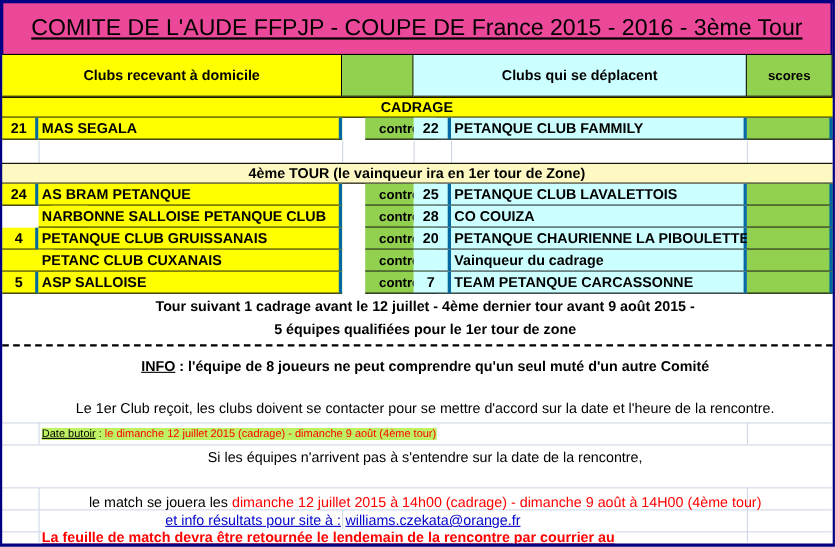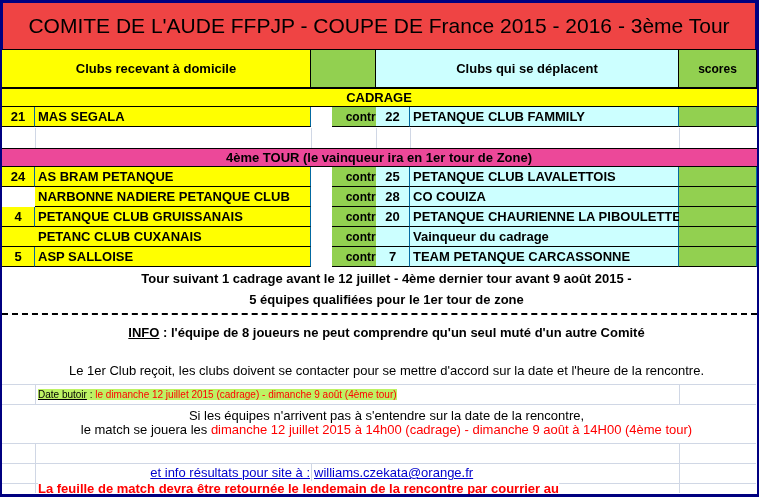--- a/index.html
+++ b/index.html
@@ -1,25 +1,25 @@
 <!DOCTYPE html>
 <html><head>
 <meta charset="utf-8">
 <style>
   * { box-sizing: border-box; margin: 0; padding: 0; }
   body { width: 759px; height: 497px; background: #ffffff; font-family: "Liberation Sans", sans-serif; position: relative; overflow: hidden; }
   .sheet { position: absolute; left: 0; top: 0; width: 759px; height: 497px; }
   .abs { position: absolute; }
-  .title-bar { left: 1px; top: 1px; width: 756px; height: 49px; background: #ef4444; border: 2px solid #000080; border-bottom: 1px solid #000; display: flex; align-items: center; justify-content: center; font-size: 21px; color: #000; }
+  .title-bar { left: 1px; top: 1px; width: 756px; height: 49px; background: #ec4899; border: 2px solid #000080; border-bottom: 1px solid #000; display: flex; align-items: center; justify-content: center; font-size: 21px; color: #000; text-decoration: underline; }
   .hdr { top: 50px; height: 38px; display: flex; align-items: center; justify-content: center; font-weight: bold; font-size: 13px; border-bottom: 1px solid #000; border-right: 1px solid #000; }
   .yellow { background: #ffff00; }
   .green { background: #92d050; }
   .cyan { background: #ccffff; }
   .sect { left: 1px; width: 756px; height: 19px; display: flex; align-items: center; justify-content: center; font-weight: bold; font-size: 13px; border-top: 1px solid #000; border-bottom: 1px solid #000; }
-  .cell { height: 20px; display: flex; align-items: center; font-weight: bold; font-size: 13px; border-right: 1px solid #0369a1; border-bottom: 1px solid #000; }
+  .cell { height: 20px; display: flex; align-items: center; font-weight: bold; font-size: 13px; border-right: 3px solid #0369a1; border-bottom: 1px solid #000; }
   .num { justify-content: center; }
   .nm { padding-left: 3px; white-space: nowrap; }
   .contre { justify-content: center; font-size: 12px; margin-left: 21px; }
   .txt { left: 2px; width: 754px; text-align: center; font-size: 13px; white-space: nowrap; padding-left: 15px; }
   .b { font-weight: bold; }
   .red { color: #ff0000; }
   .u { text-decoration: underline; }
   .link { color: #0000cc; text-decoration: underline; }
   .grid-h { left: 2px; width: 754px; height: 0; border-top: 1px solid #d0d7e5; }
   .grid-v { width: 0; border-left: 1px solid #d0d7e5; }
@@ -50,34 +50,34 @@
   </div>
 
   <div class="abs" style="left:2px;top:128px;width:755px;height:20px;">
     <div class="abs grid-v" style="left:33px;top:0;height:20px;"></div>
     <div class="abs grid-v" style="left:309px;top:0;height:20px;"></div>
     <div class="abs grid-v" style="left:374px;top:0;height:20px;"></div>
     <div class="abs grid-v" style="left:408px;top:0;height:20px;"></div>
     <div class="abs grid-v" style="left:677px;top:0;height:20px;"></div>
   </div>
 
-  <div class="abs sect" style="top:148px;background:#ec4899;">4ème TOUR (le vainqueur ira en 1er tour de Zone)</div>
+  <div class="abs sect" style="top:148px;background:#fef9c3;">4ème TOUR (le vainqueur ira en 1er tour de Zone)</div>
 
   <div>
     <div class="abs cell num yellow" style="left:2px;top:167px;width:33px;">24</div>
     <div class="abs cell nm yellow" style="left:35px;top:167px;width:276px;">AS BRAM PETANQUE</div>
     <div class="abs cell contre green" style="left:311px;top:167px;width:65px;">contre</div>
     <div class="abs cell num cyan" style="left:376px;top:167px;width:34px;">25</div>
     <div class="abs cell nm cyan" style="left:410px;top:167px;width:269px;">PETANQUE CLUB LAVALETTOIS</div>
     <div class="abs cell green" style="left:679px;top:167px;width:78px;"></div>
   </div>
 
   <div>
     <div class="abs cell num yellow" style="left:2px;top:187px;width:33px;margin-left:45px;">34</div>
-    <div class="abs cell nm yellow" style="left:35px;top:187px;width:276px;">NARBONNE NADIERE PETANQUE CLUB</div>
+    <div class="abs cell nm yellow" style="left:35px;top:187px;width:276px;">NARBONNE SALLOISE PETANQUE CLUB</div>
     <div class="abs cell contre green" style="left:311px;top:187px;width:65px;">contre</div>
     <div class="abs cell num cyan" style="left:376px;top:187px;width:34px;">28</div>
     <div class="abs cell nm cyan" style="left:410px;top:187px;width:269px;">CO COUIZA</div>
     <div class="abs cell green" style="left:679px;top:187px;width:78px;"></div>
   </div>
 
   <div>
     <div class="abs cell num yellow" style="left:2px;top:207px;width:33px;">4</div>
     <div class="abs cell nm yellow" style="left:35px;top:207px;width:276px;">PETANQUE CLUB GRUISSANAIS</div>
     <div class="abs cell contre green" style="left:311px;top:207px;width:65px;">contre</div>
@@ -125,21 +125,21 @@
   <div class="abs grid-v" style="left:679px;top:443px;height:50px;"></div>
   <div class="abs grid-h" style="top:463px;"></div>
   <div class="abs grid-h" style="top:483px;"></div>
 
   <div class="abs" style="left:38px;top:389px;font-size:10px;white-space:nowrap;background:#bef264;">
     <span class="u">Date butoir</span><span> : </span><span class="red">le dimanche 12 juillet 2015 (cadrage) - dimanche 9 août (4ème tour)</span>
   </div>
 
   <div class="abs txt" style="top:408px;">Si les équipes n'arrivent pas à s'entendre sur la date de la rencontre,</div>
 
-  <div class="abs txt" style="top:422px;">
+  <div class="abs txt" style="top:449px;">
     <span>le match se jouera les </span><span class="red">dimanche 12 juillet 2015 à 14h00 (cadrage) - dimanche 9 août à 14H00 (4ème tour)</span>
   </div>
 
   <div class="abs b red u" style="left:38px;top:445px;font-size:13px;white-space:nowrap;background:#fff;margin-top:36px;">La feuille de match devra être retournée le lendemain de la rencontre par courrier au </div>
 
   <div class="abs" style="left:0;top:465px;width:759px;font-size:13px;white-space:nowrap;">
     <span class="abs link" style="right:449px;top:0;">et info résultats pour site à : </span>
     <span class="abs link" style="left:314px;top:0;">williams.czekata@orange.fr</span>
   </div>
 

